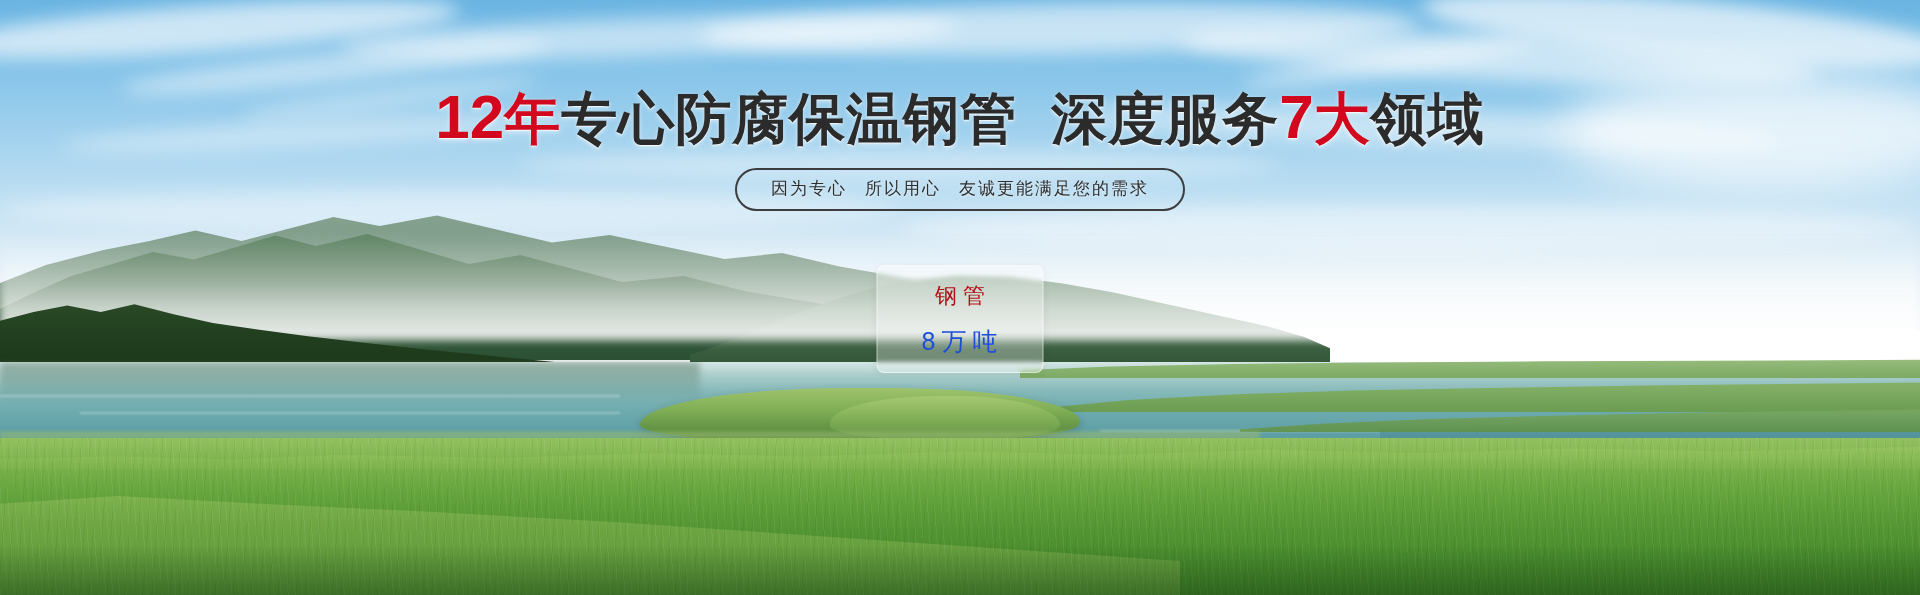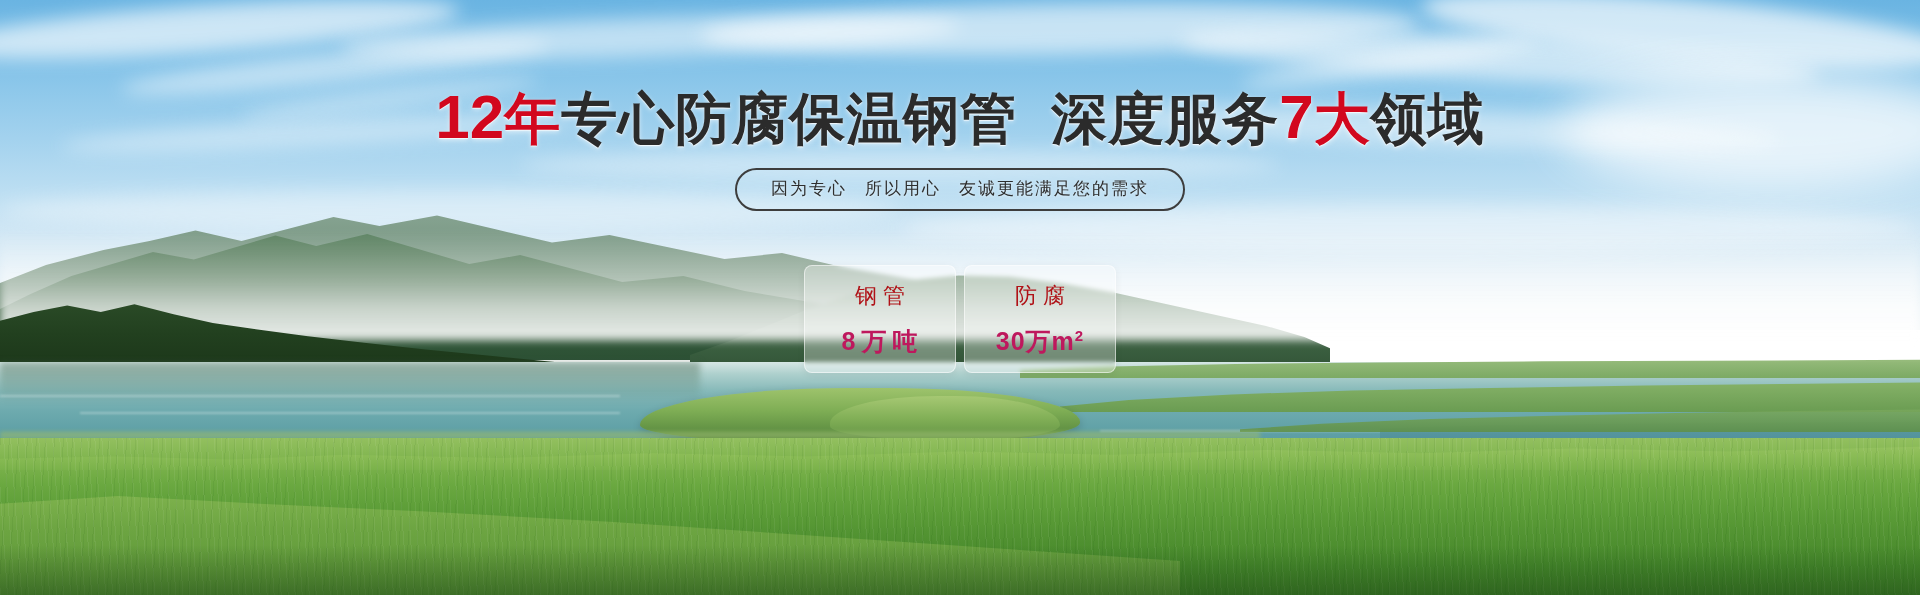--- a/index.html
+++ b/index.html
@@ -139,29 +139,29 @@
   .subpill { position:absolute; left:50%; top:168px; transform:translateX(-50%);
     border:2px solid #3d3d3d; border-radius:30px;
     padding:7px 34px 9px; background:transparent;
     font-size:17px; color:#2e2e2e; letter-spacing:2px; white-space:nowrap;
     text-shadow:0 1px 3px rgba(255,255,255,.6); }
   .subpill .sp { display:inline-block; width:18px; }
 
   
   .cards { position:absolute; left:50%; top:265px; transform:translateX(-50%);
     display:flex; gap:8px; }
-  .card { width:152px; height:108px; border-radius:8px;
+  .card { width:167px; height:108px; border-radius:8px;
     background:rgba(255,255,255,.30);
     border:1px solid rgba(255,255,255,.55);
     backdrop-filter:blur(2px);
     display:flex; flex-direction:column; align-items:center; justify-content:center;
     box-shadow:0 2px 8px rgba(0,0,0,.06); }
   .card .label { font-size:22px; color:#b01217; letter-spacing:6px;
     text-indent:6px; margin-bottom:14px; }
-  .card .value { font-size:25px; color:#be185d; letter-spacing:1px; white-space:nowrap;font-weight:bold; }
+  .card .value { font-size:25px; color:#1d4ed8; letter-spacing:1px; white-space:nowrap; }
   .card .value sup { font-size:15px; vertical-align:super; }
   .card .value .s { display:inline-block; width:5px; }
 </style>
 </head>
 <body>
 
 <div class="banner">
 
   <div class="sky">
     <div class="cloud cl1"></div>
@@ -219,21 +219,17 @@
       <span>因为专心</span><span class="sp"></span><span>所以用心</span><span class="sp"></span><span>友诚更能满足您的需求</span>
     </div>
 
     <div class="cards">
 
       <div class="card">
         <div class="label">钢管</div>
         <div class="value"><span>8</span><span class="s"></span><span>万</span><span class="s"></span><span>吨</span></div>
       </div>
 
-      <div class="card">
-        <div class="label">防腐</div>
-        <div class="value"><span>30</span><span>万</span><span>m</span><sup>2</sup></div>
-      </div>
 
 
     </div>
   </div>
 </div>
 
 </body></html>

